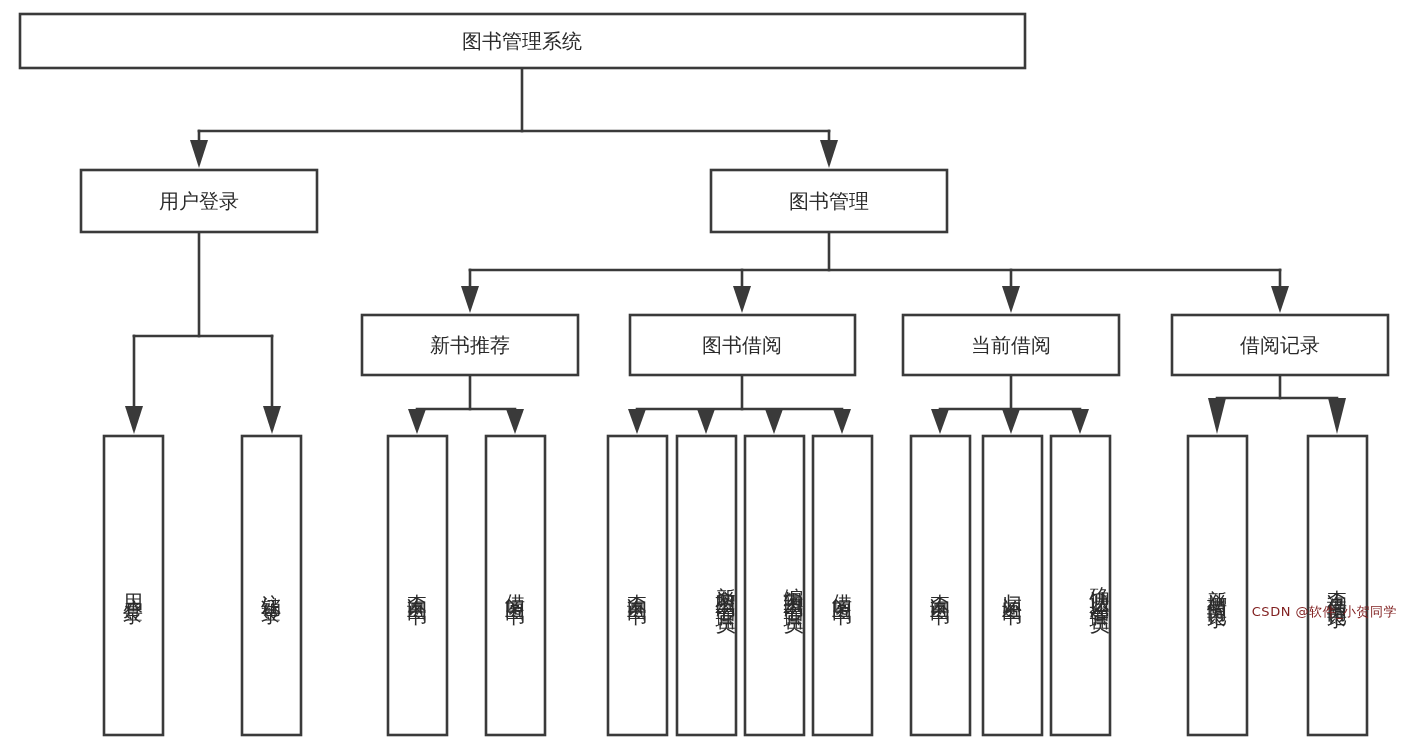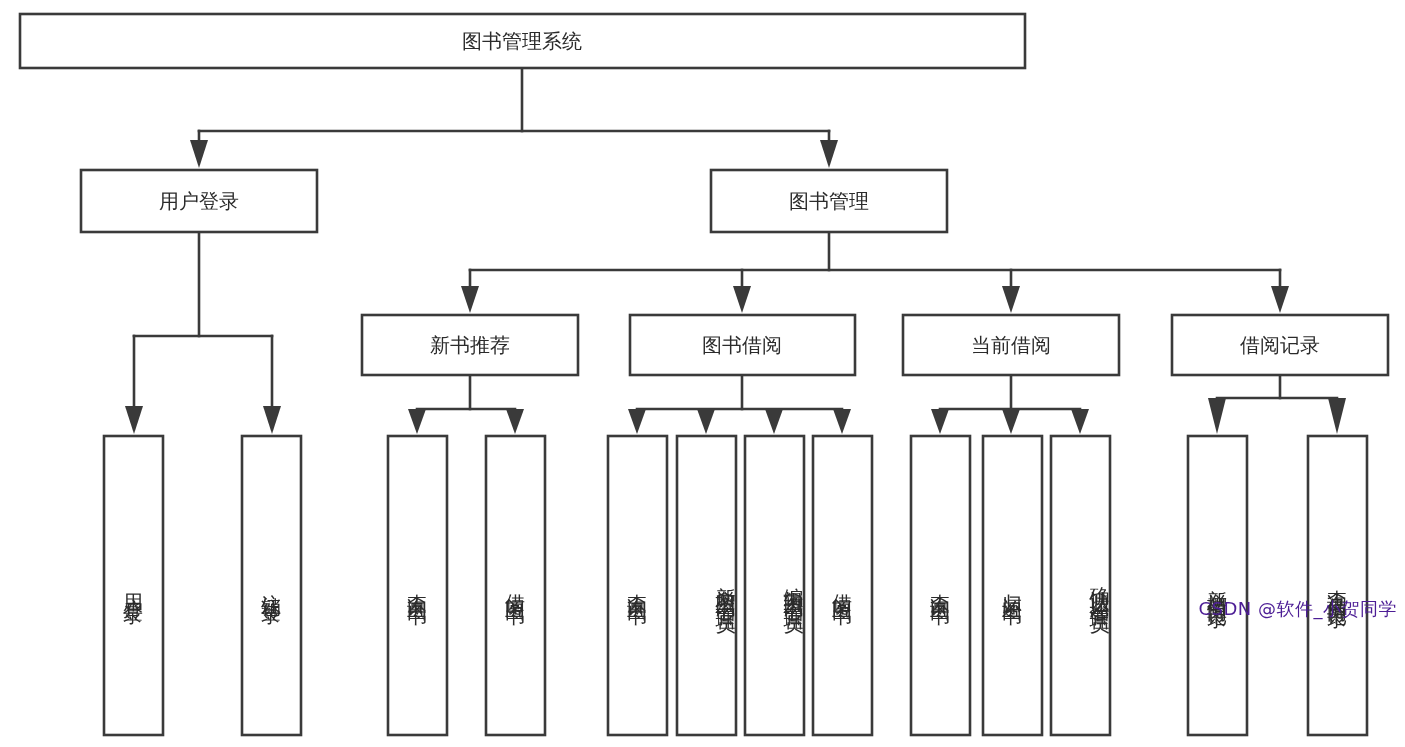--- a/index.html
+++ b/index.html
@@ -60,22 +60,22 @@
     letter-spacing: 4px;
     white-space: nowrap;
     pointer-events: none;
     text-align: center;
   }
   .watermark {
     position: absolute;
     right: 8px;
     bottom: 4px;
     font-family: "DejaVu Sans", "Liberation Sans", sans-serif;
-    font-size: 18px;
-    color: #4c1d95;
+    font-size: 13px;
+    color: #7f1d1d;
     white-space: nowrap;
     letter-spacing: 0.5px;
   }
 </style>
 </head>
 <body>
 
 <div id="diagram-root">
 
   <svg id="flowchart" viewBox="0 0 1405 747">

